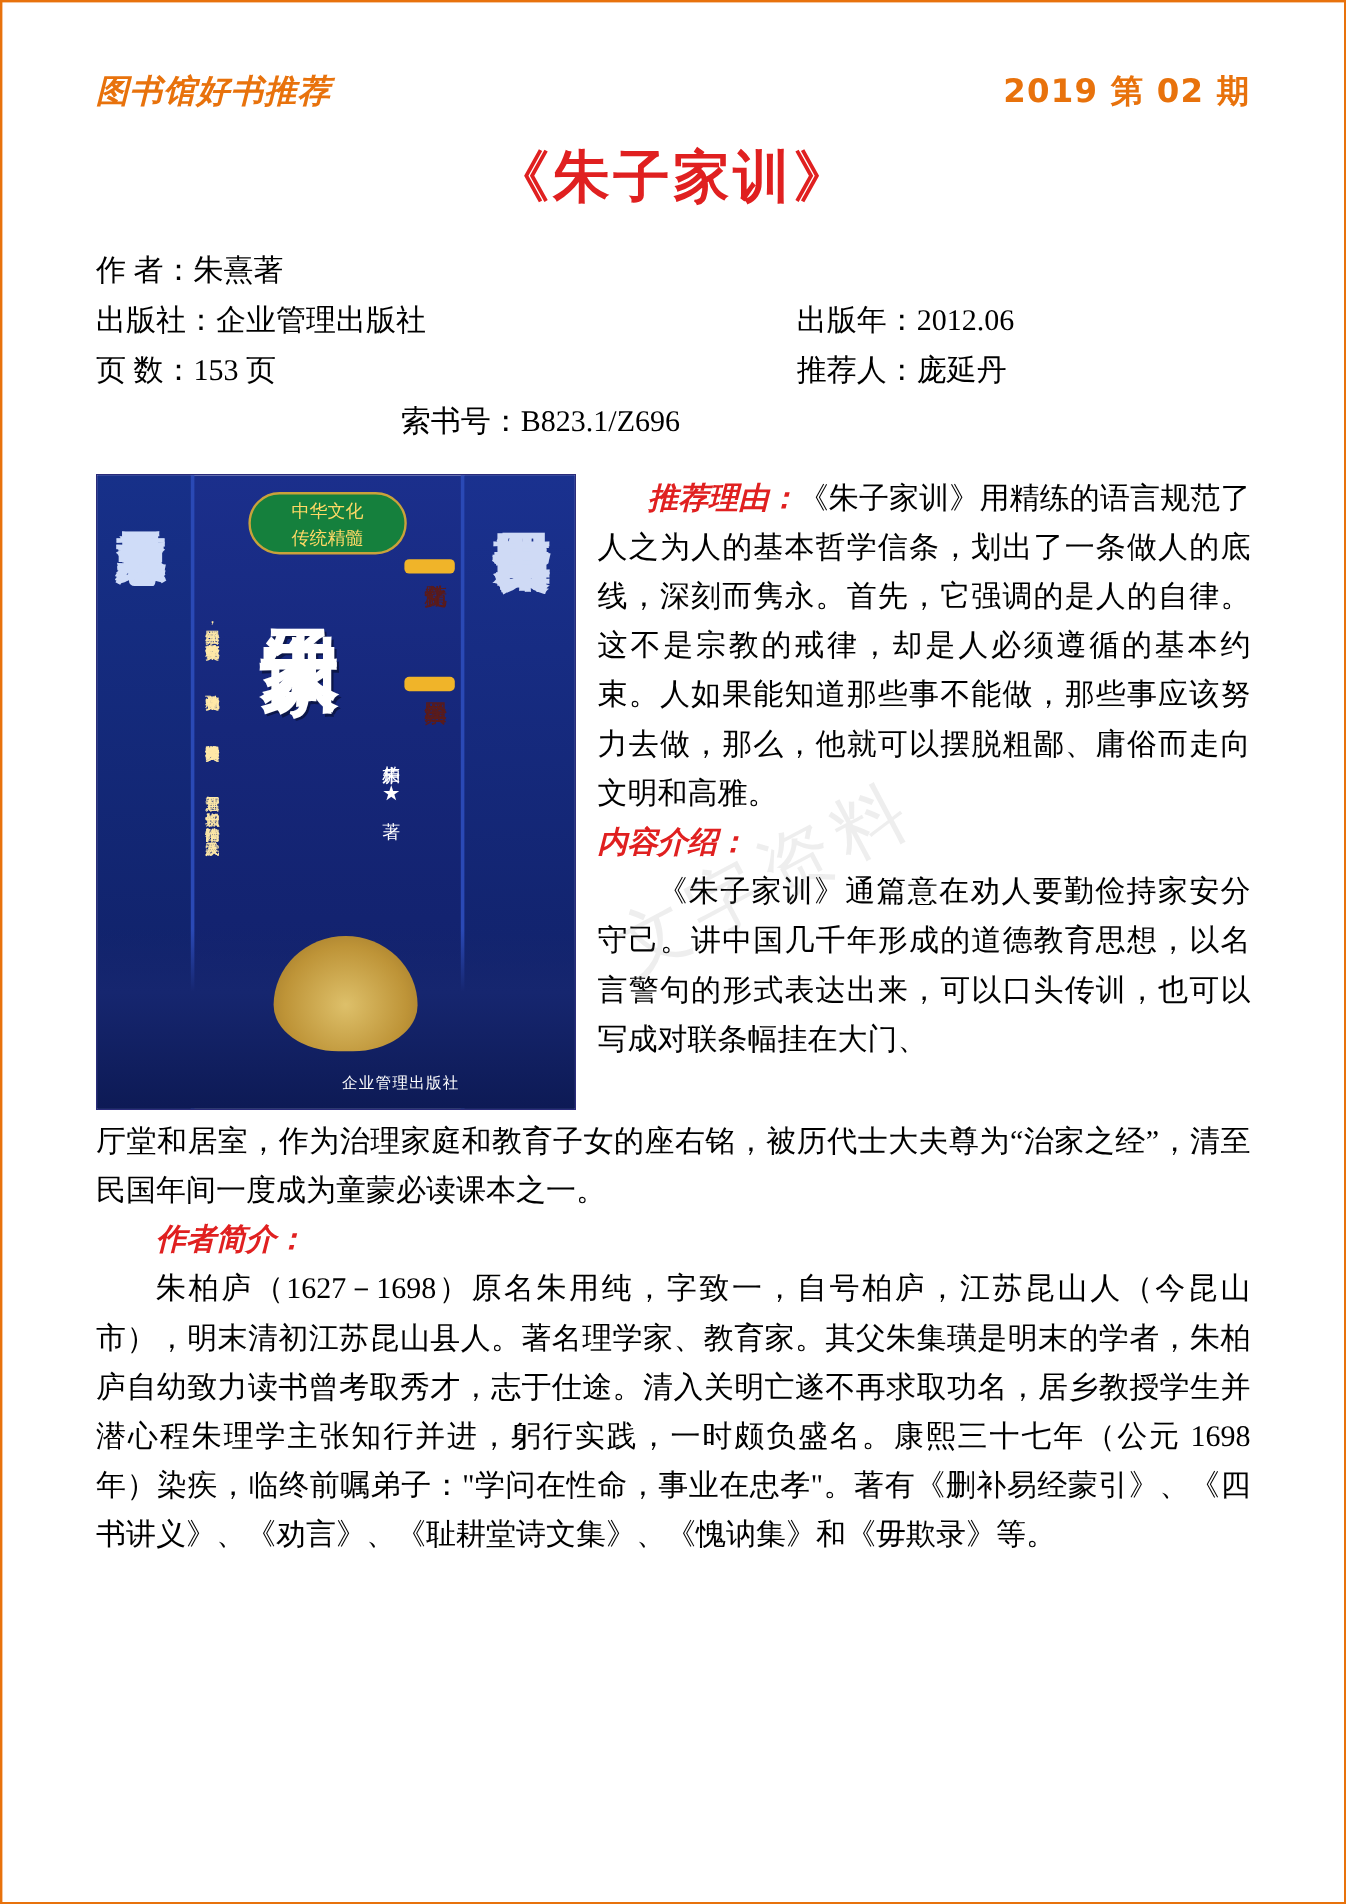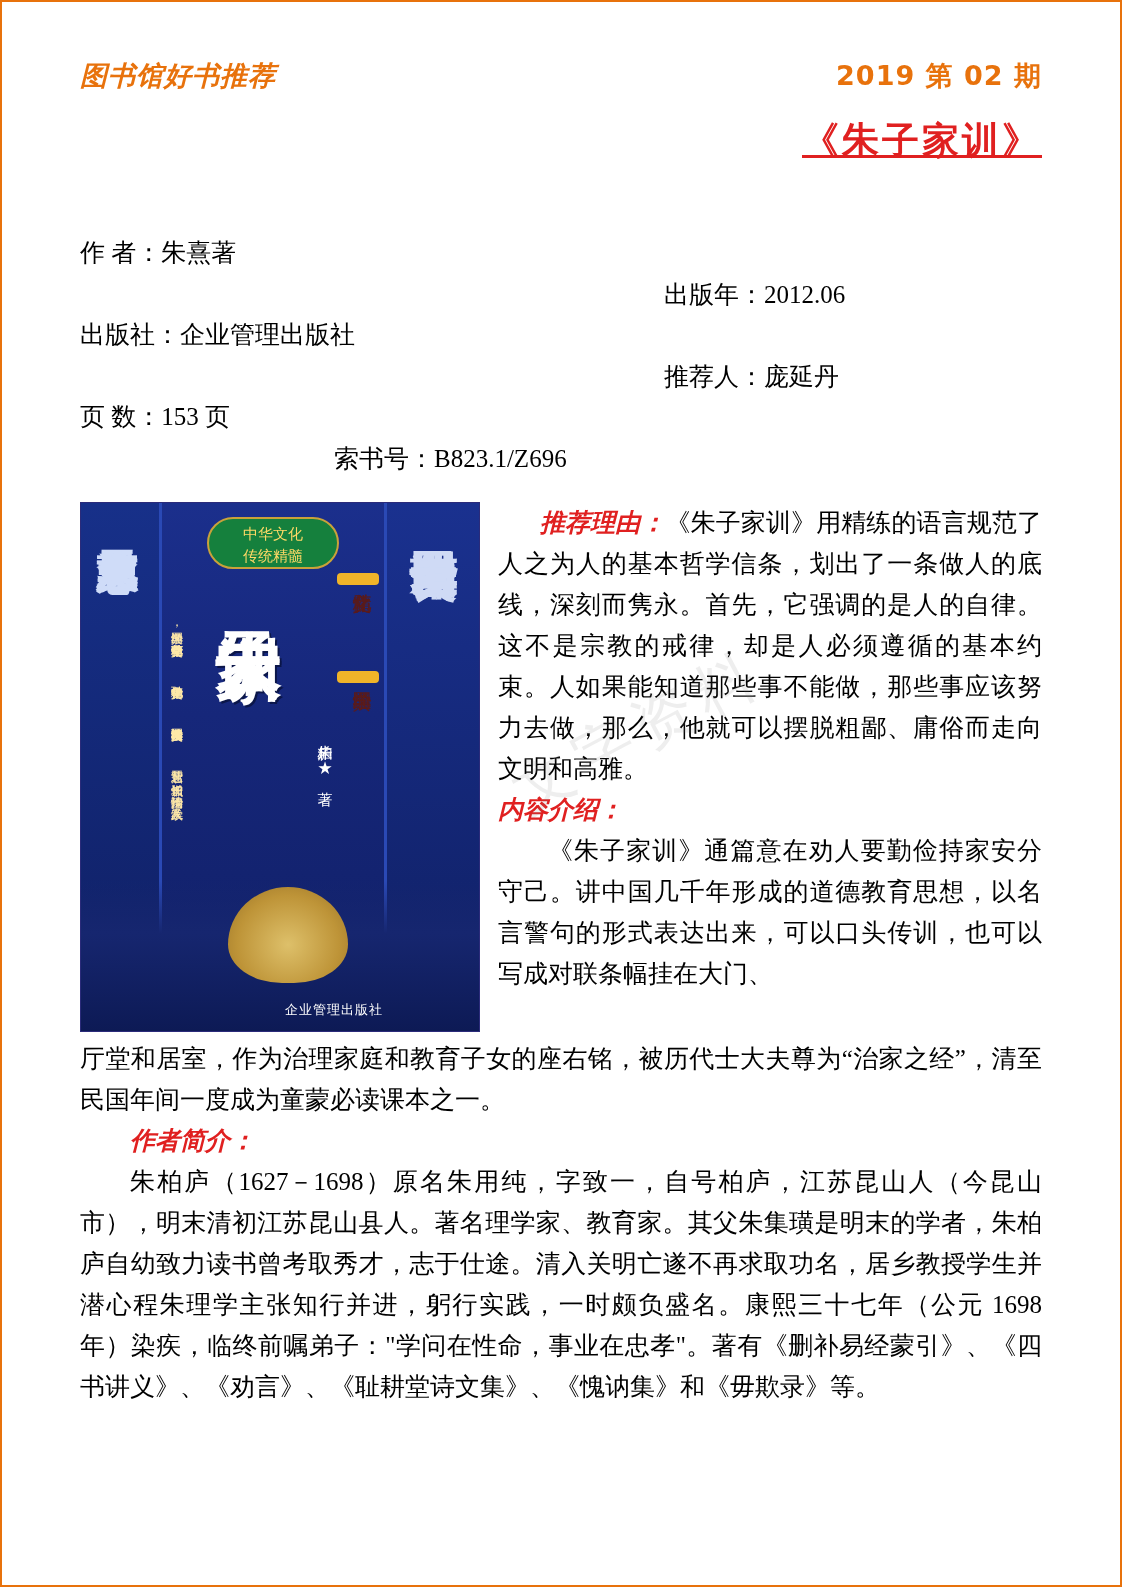--- a/index.html
+++ b/index.html
@@ -50,45 +50,43 @@
   .header-right {
     color: #e8720c;
     font-weight: bold;
     font-size: 27px;
     letter-spacing: 1px;
     font-family: "DejaVu Sans", "Liberation Sans", sans-serif;
   }
 
   
   .book-title {
-    text-align: right;
+    text-align: center;
     color: #e02020;
     font-weight: bold;
-    font-size: 37px;
+    font-size: 47px;
     letter-spacing: 3px;
     margin: 22px 0 26px 0;
     font-family: "Liberation Serif", "DejaVu Serif", serif;
-    text-decoration: underline;
   }
 
   
   .meta {
     position: relative;
     font-size: 25px;
     line-height: 42px;
     margin-left: 0px;
   }
   .meta-row {
     display: flex;
   }
   .meta-col-left {
     width: 330px;
     flex: 0 0 330px;
     white-space: nowrap;
-    margin-top: 40px;
   }
   .meta-col-right {
     flex: 1;
     white-space: nowrap;
     padding-left: 254px;
     box-sizing: border-box;
   }
   .lbl { letter-spacing: 0px; }
 
   

